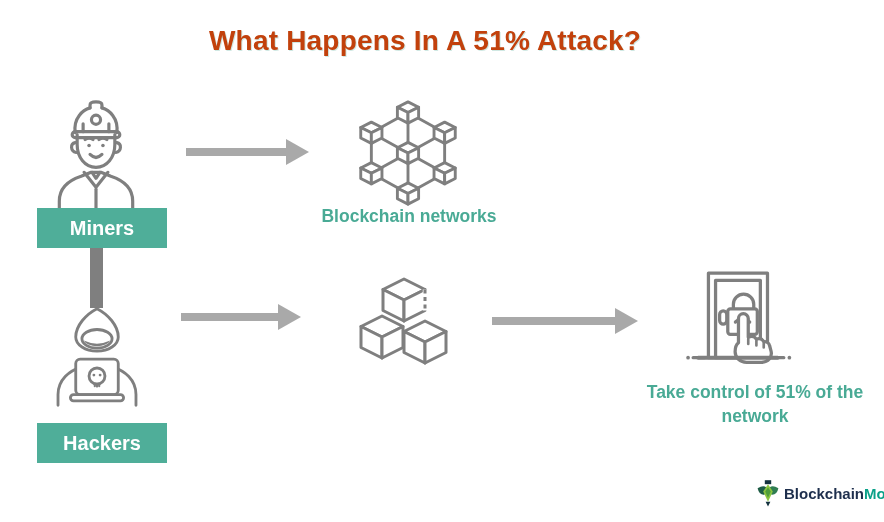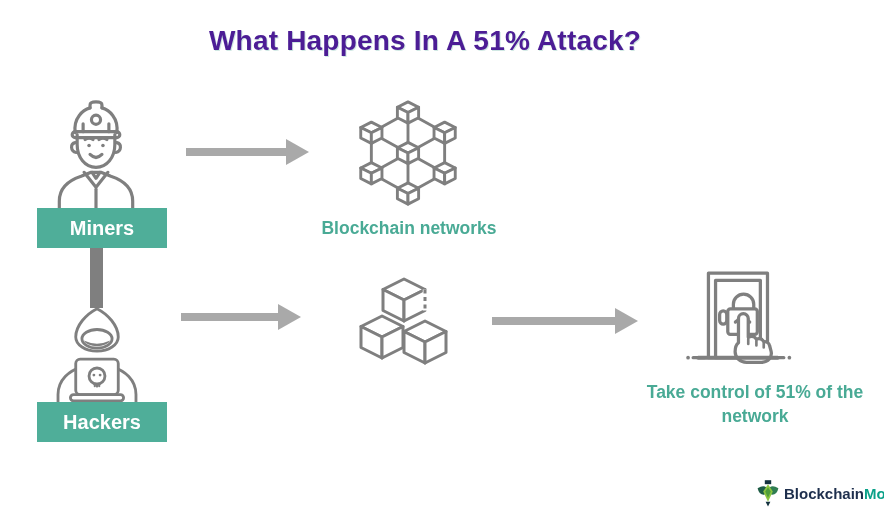--- a/index.html
+++ b/index.html
@@ -2,42 +2,42 @@
 <html><head>
 <meta charset="utf-8">
 <style>
   html,body { margin:0; padding:0; background:#fff; }
   .stage {
     position:relative; width:884px; height:522px; overflow:hidden;
     background:#ffffff; font-family:"Liberation Sans", sans-serif;
   }
   .title {
     position:absolute; left:0; top:25px; width:850px; margin:0;
-    text-align:center; font-size:28px; font-weight:bold; color:#4c1d95;
+    text-align:center; font-size:28px; font-weight:bold; color:#c2410c;
     text-shadow:1px 1px 0 rgba(120,190,175,.35); letter-spacing:.2px;
   }
   .badge {
     position:absolute; left:37px; width:130px; height:40px;
     background:#4FAE99; color:#ffffff; font-weight:bold; font-size:20px;
     display:flex; align-items:center; justify-content:center; z-index:3;
   }
   .badge.miners  { top:208px; }
-  .badge.hackers { top:402px; }
+  .badge.hackers { top:423px; }
   .connector { position:absolute; left:90px; top:242px; width:13px; height:66px; background:#7F7F7F; z-index:1; }
   .icon-svg { position:absolute; z-index:2; }
   .svg-miner   { left:46px;  top:93px;  width:100px; height:117px; }
   .svg-hacker  { left:49px;  top:306px; width:96px;  height:101px; }
   .svg-network { left:354px; top:99px;  width:108px; height:108px; }
   .svg-blocks  { left:356px; top:276px; width:100px; height:96px; }
   .svg-door    { left:684px; top:268px; width:112px; height:102px; }
   .lbl {
     position:absolute; color:#49AA95; font-weight:bold; font-size:17.5px;
     line-height:24px; text-align:center;
   }
-  .lbl-network { left:309px; top:216px; width:200px; }
+  .lbl-network { left:309px; top:204px; width:200px; }
   .lbl-blocks  { left:325px; top:384px; width:206px; }
   .lbl-control { left:645px; top:380px; width:220px; }
   .arrow { position:absolute; display:flex; align-items:center; height:26px; }
   .arrow .shaft { flex:1; height:8px; background:#A9A9A9; }
   .arrow .head  {
     width:0; height:0;
     border-left:23px solid #A9A9A9;
     border-top:13px solid transparent;
     border-bottom:13px solid transparent;
   }

